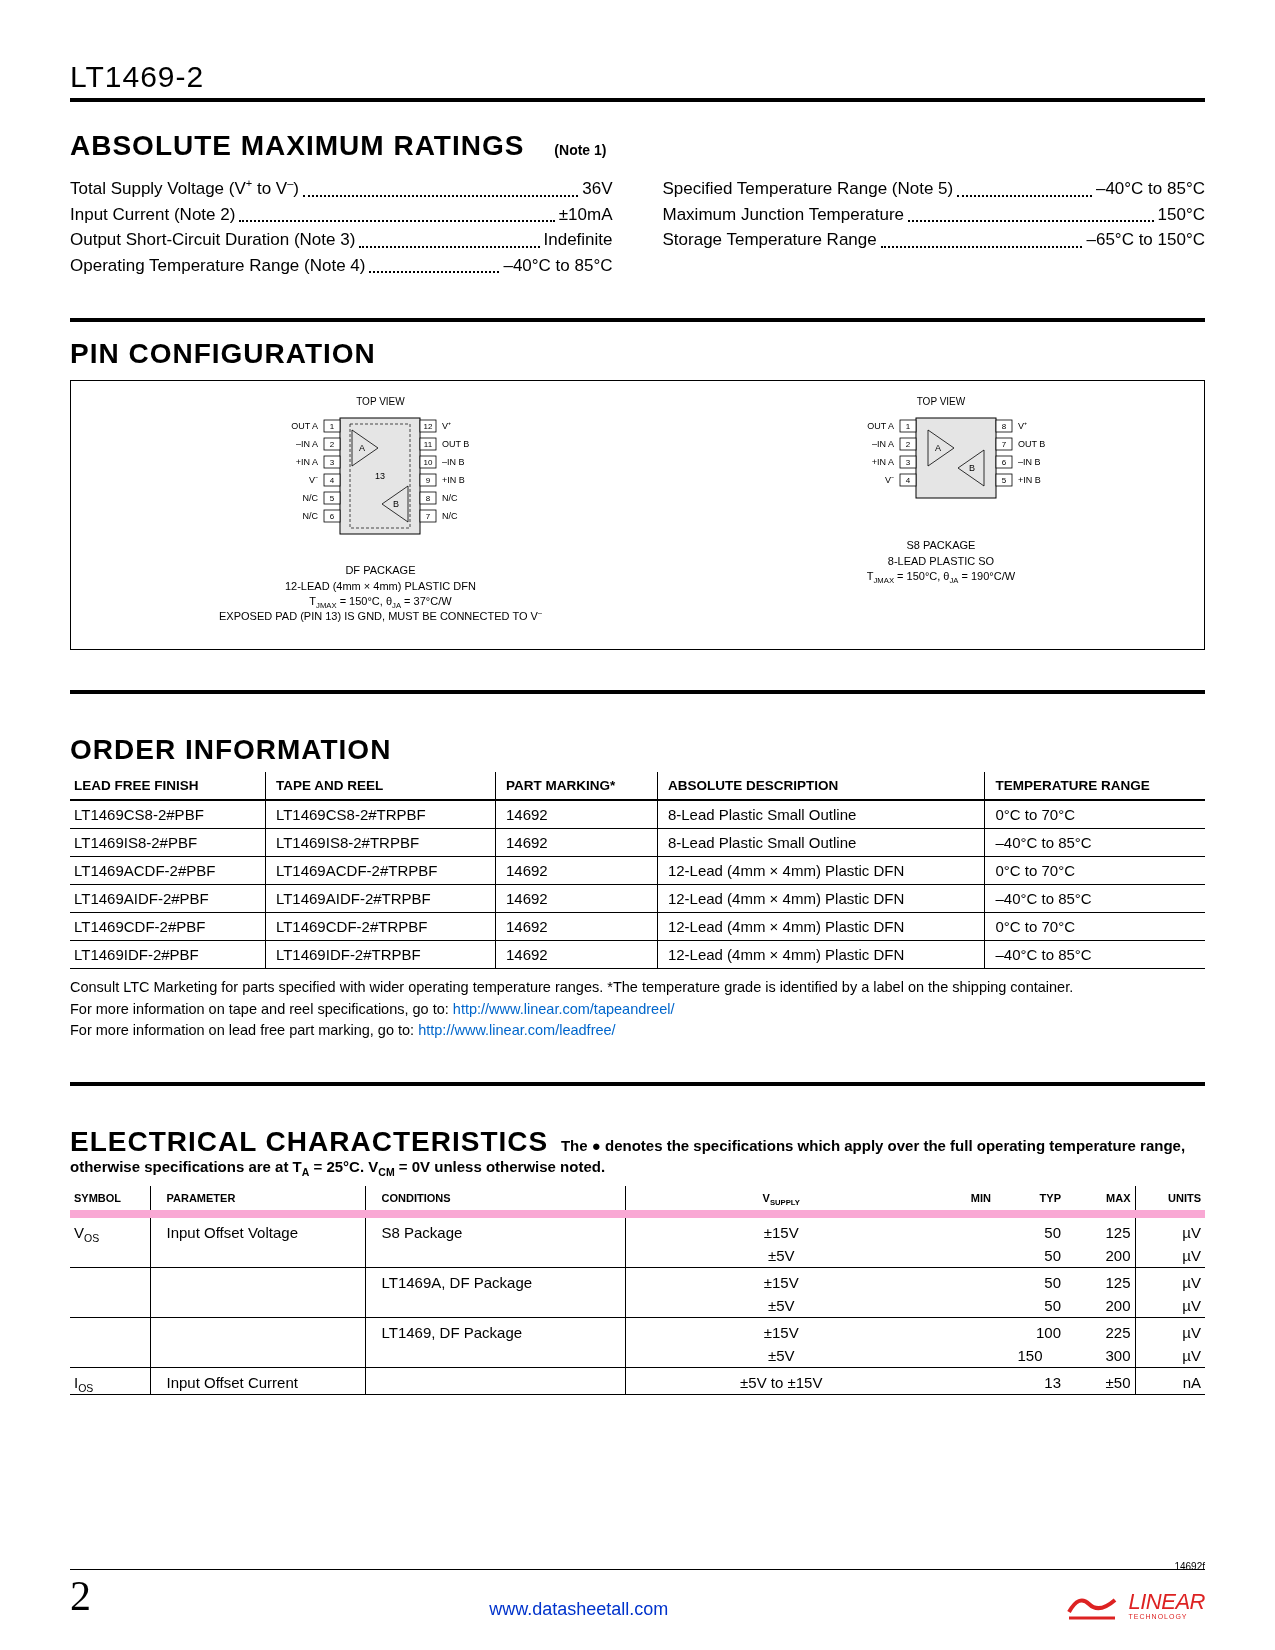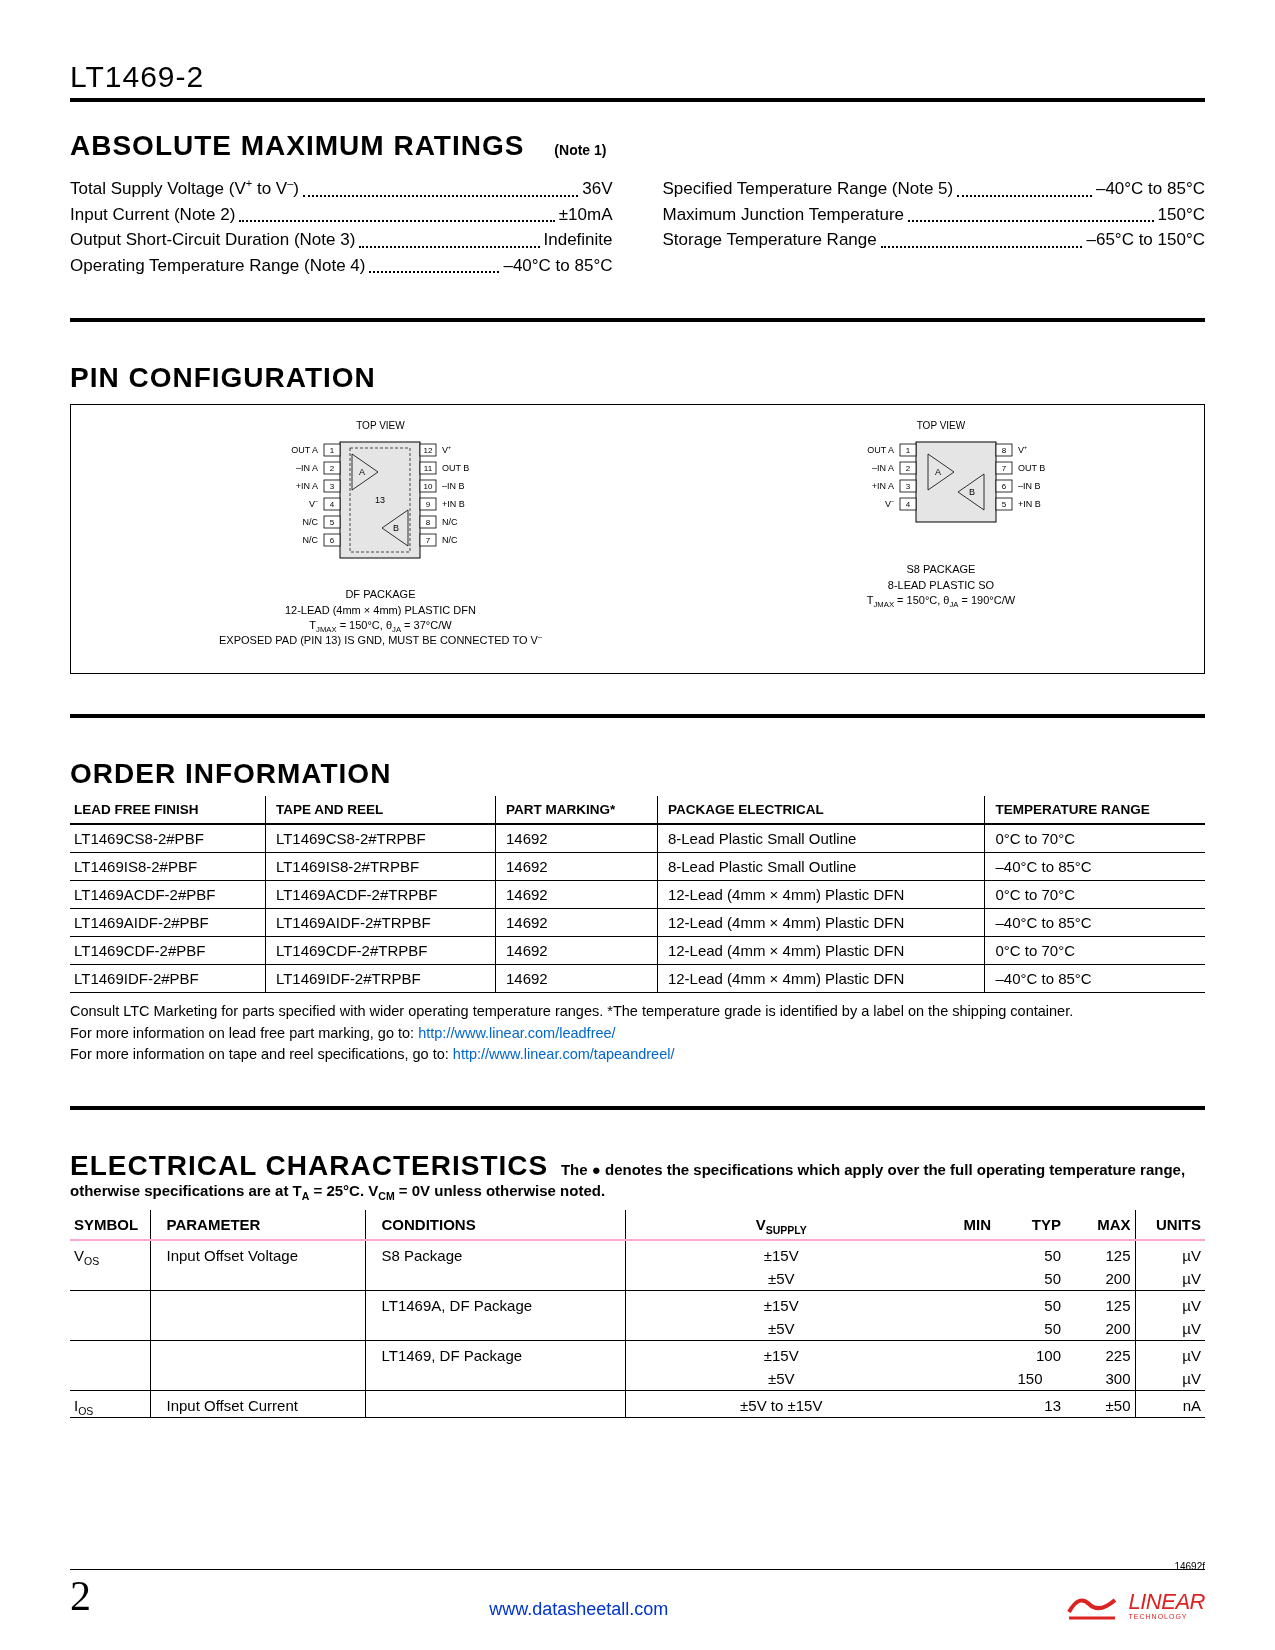--- a/index.html
+++ b/index.html
@@ -36,21 +36,21 @@
     margin-top: 8px;
   }
   .amr-col { flex:1; }
   .amr-row { display:flex; white-space:nowrap; }
   .label { white-space: normal; flex:0 0 auto; }
   .dots { flex:1; border-bottom: 2px dotted #000; margin: 0 4px 5px 4px; }
   .value { flex:0 0 auto; }
   .sup { vertical-align: super; font-size: 0.65em; line-height:0; }
   .sub { vertical-align: sub; font-size: 0.7em; line-height:0; }
 
-  .pin-section { margin-top: 40px; }
+  .pin-section { margin-top: 16px; }
   .pin-box {
     border: 1px solid #000;
     margin-top: 10px;
     padding: 14px 30px 24px 30px;
     display:flex;
     justify-content: space-around;
     align-items: flex-start;
     gap: 48px;
   }
   .pin-diagram-wrap { text-align:center; font-size:11px; line-height:1.3; }
@@ -84,24 +84,24 @@
   .ec-section { margin-top: 40px; }
   .ec-subtitle { display:inline; font-size:15px; font-weight:bold; }
   table.ec-table {
     width:100%;
     border-collapse: collapse;
     font-size: 15px;
     margin-top: 10px;
   }
   table.ec-table th {
     text-align:left;
-    font-size: 15px;
+    font-size: 11px;
     font-weight:bold;
     padding: 6px 4px;
-    border-bottom: 2px solid #f9a8d4;
+    border-bottom: 8px solid #f9a8d4;
     vertical-align: bottom;
   }
   table.ec-table td {
     padding: 3px 4px;
     vertical-align: top;
   }
   table.ec-table .symbol-col { width: 80px; }
   table.ec-table .param-col { width: 215px; }
   table.ec-table .cond-col { width: 260px; }
   table.ec-table .num-col { text-align:right; width:70px;}
@@ -305,21 +305,21 @@
 <div class="thick-rule" style="margin-top:40px;"></div>
 
 <section class="oi-section">
   <h2 class="section-heading">ORDER INFORMATION</h2>
   <table class="order-table">
     <thead>
         <tr id="order-head">
           <th>LEAD FREE FINISH</th>
           <th class="sep">TAPE AND REEL</th>
           <th class="sep">PART MARKING*</th>
-          <th class="sep">PACKAGE ELECTRICAL</th>
+          <th class="sep">ABSOLUTE DESCRIPTION</th>
           <th class="sep">TEMPERATURE RANGE</th>
         </tr>
       </thead>
     <tbody id="order-body">
         <tr>
           <td>LT1469CS8-2#PBF</td>
           <td class="sep">LT1469CS8-2#TRPBF</td>
           <td class="sep">14692</td>
           <td class="sep">8-Lead Plastic Small Outline</td>
           <td class="sep">0°C to 70°C</td>
@@ -357,26 +357,26 @@
           <td class="sep">LT1469IDF-2#TRPBF</td>
           <td class="sep">14692</td>
           <td class="sep">12-Lead (4mm × 4mm) Plastic DFN</td>
           <td class="sep">–40°C to 85°C</td>
         </tr>
       </tbody>
   </table>
   <div class="oi-notes">
     <div>Consult LTC Marketing for parts specified with wider operating temperature ranges.  *The temperature grade is identified by a label on the shipping container.</div>
     <div>
+      <span>For more information on tape and reel specifications, go to: </span>
+      <a>http://www.linear.com/tapeandreel/</a>
+    </div>
+    <div>
       <span>For more information on lead free part marking, go to: </span>
       <a>http://www.linear.com/leadfree/</a>
-    </div>
-    <div>
-      <span>For more information on tape and reel specifications, go to: </span>
-      <a>http://www.linear.com/tapeandreel/</a>
     </div>
   </div>
 </section>
 
 <div class="thick-rule" style="margin-top:40px;"></div>
 
 <section class="ec-section">
   <div>
     <span class="section-heading" style="display:inline;">ELECTRICAL CHARACTERISTICS</span>
     <span class="ec-subtitle" id="ec-subtitle">&nbsp;&nbsp;The ● denotes the specifications which apply over the full operating temperature range, otherwise specifications are at T<span class="sub">A</span> = 25°C. V<span class="sub">CM</span> = 0V unless otherwise noted.</span>

